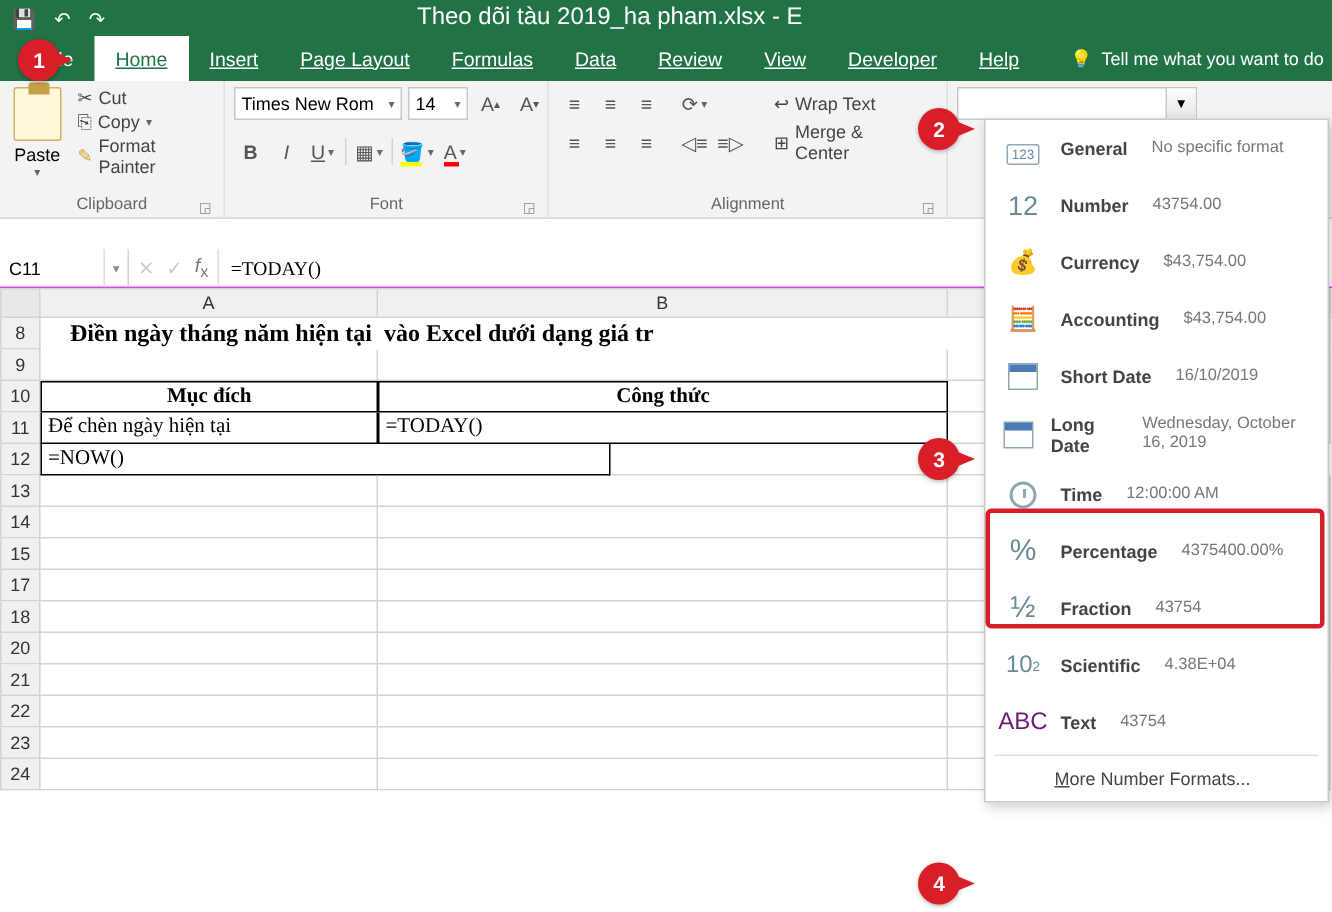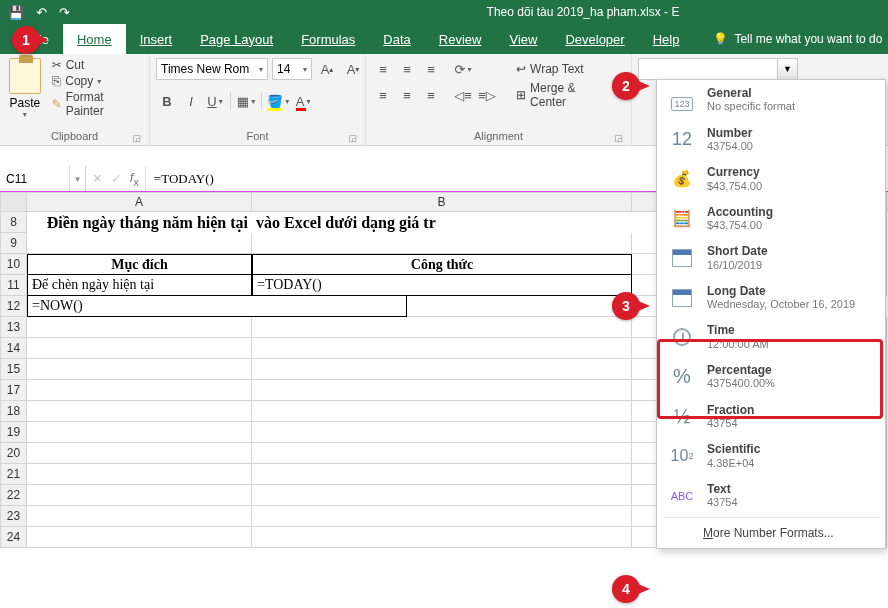--- a/index.html
+++ b/index.html
@@ -1,21 +1,21 @@
 <!DOCTYPE html>
 <html><head>
 <meta charset="utf-8">
 <style>
 * { box-sizing: border-box; margin: 0; padding: 0; font-family: "Segoe UI", sans-serif; }
 body { width: 888px; height: 608px; overflow: hidden; background: #fff; position: relative; }
 
 .titlebar { height: 24px; background: #217346; color: #fff; display: flex; align-items: center; font-size: 12px; }
 .qa-icons { display: flex; gap: 12px; padding: 0 8px; }
 .qa-icons span { color: #fff; font-size: 13px; }
-.title-text { flex: 1; text-align: center; font-size: 12px; padding-left: 200px; }
+.title-text { flex: 1; font-size: 16px; padding-left: 200px; }
 
 .ribbon-tabs { height: 30px; background: #217346; display: flex; align-items: stretch; color: #fff; font-size: 13px; padding-left: 14px; }
 .file-tab { padding: 0 14px; display: flex; align-items: center; }
 .tab { padding: 0 14px; display: flex; align-items: center; cursor: pointer; text-decoration: underline; }
 .tab.active { background: #fff; color: #217346; }
 .tell-me { display: flex; align-items: center; gap: 6px; margin-left: 20px; font-size: 12px; }
 
 .ribbon { height: 92px; background: #f3f3f3; border-bottom: 1px solid #d4d4d4; display: flex; }
 .group { border-right: 1px solid #e0e0e0; display: flex; flex-direction: column; padding: 4px 6px 2px; }
 .group-body { flex: 1; display: flex; align-items: flex-start; gap: 4px; }
@@ -72,21 +72,21 @@
 .r10 .cA,.r10 .cB { font-family:"Times New Roman",serif; font-weight:bold; justify-content:center; border:1px solid #000; font-size:14px; }
 .r10 .cC{border:1px solid #d4d4d4; border-top:none; border-left:none;}
 
 .r11 .cA,.r11 .cB,.r12 .cA,.r12 .cB { font-family:"Times New Roman",serif; border:1px solid #000; border-top:none; font-size:14px; }
 .r11 .cA,.r12 .cA{border-right:1px solid #000;}
 .r12 .cA,.r12 .cB{border-bottom:1.5px solid #000;}
 
 .format-dropdown { position:absolute; right:2px; top:79px; width:230px; background:#fff; border:1px solid #c8c8c8; box-shadow:2px 3px 8px rgba(0,0,0,.2); z-index:50; padding-bottom:4px; }
 .fd-item { display:flex; align-items:center; gap:10px; padding:6px 10px; cursor:pointer; }
 .fd-icon { width:30px; height:26px; display:flex; align-items:center; justify-content:center; font-size:16px; color:#6c8996; }
-.fd-txt { display:flex; flex-direction:column; line-height:1.2; }
+.fd-txt { display:flex; flex-direction:row; line-height:1.2;gap:16px; }
 .fd-title { font-size:12px; font-weight:bold; color:#444; }
 .fd-sub { font-size:11px; color:#777; }
 .fd-sep { height:1px; background:#e0e0e0; margin:2px 6px; }
 .fd-more { padding:6px 10px 4px 46px; font-size:12px; color:#444; cursor:pointer; }
 .fd-more u{text-decoration:underline;}
 
 .red-highlight { position:absolute; right:5px; top:339px; width:226px; height:80px; border:3px solid #d91e2a; border-radius:4px; z-index:60; pointer-events:none; }
 
 .callout { position:absolute; width:28px; height:28px; background:#d91e2a; border-radius:50%; color:#fff; display:flex; align-items:center; justify-content:center; font-weight:bold; font-size:14px; z-index:70; box-shadow:0 1px 3px rgba(0,0,0,.3); }
 .callout::before { content:""; position:absolute; width:0; height:0; }
@@ -312,26 +312,20 @@
         <div class="cell cA"></div>
         <div class="cell cB"></div>
         <div class="cell cC"></div>
       </div>
       <div class="grid-row r18">
         <div class="rowh">18</div>
         <div class="cell cA"></div>
         <div class="cell cB"></div>
         <div class="cell cC"></div>
       </div>
-      <div class="grid-row r19">
-        <div class="rowh">19</div>
-        <div class="cell cA"></div>
-        <div class="cell cB"></div>
-        <div class="cell cC"></div>
-      </div>
       <div class="grid-row r20">
         <div class="rowh">20</div>
         <div class="cell cA"></div>
         <div class="cell cB"></div>
         <div class="cell cC"></div>
       </div>
       <div class="grid-row r21">
         <div class="rowh">21</div>
         <div class="cell cA"></div>
         <div class="cell cB"></div>
@@ -452,21 +446,21 @@
           <span style="font-size:16px;color:#6c8996">10</span>
           <sup style="font-size:9px;color:#6c8996">2</sup>
         </div>
         <div class="fd-txt">
           <div class="fd-title">Scientific</div>
           <div class="fd-sub">4.38E+04</div>
         </div>
       </div>
       <div class="fd-item">
         <div class="fd-icon">
-          <span style="font-size:11px;color:#8b5cf6">ABC</span>
+          <span style="font-size:16px;color:#701a75">ABC</span>
         </div>
         <div class="fd-txt">
           <div class="fd-title">Text</div>
           <div class="fd-sub">43754</div>
         </div>
       </div>
     </div>
   <div class="fd-sep"></div>
   <div class="fd-more"><u>M</u><span>ore Number Formats...</span></div>
 </div>

